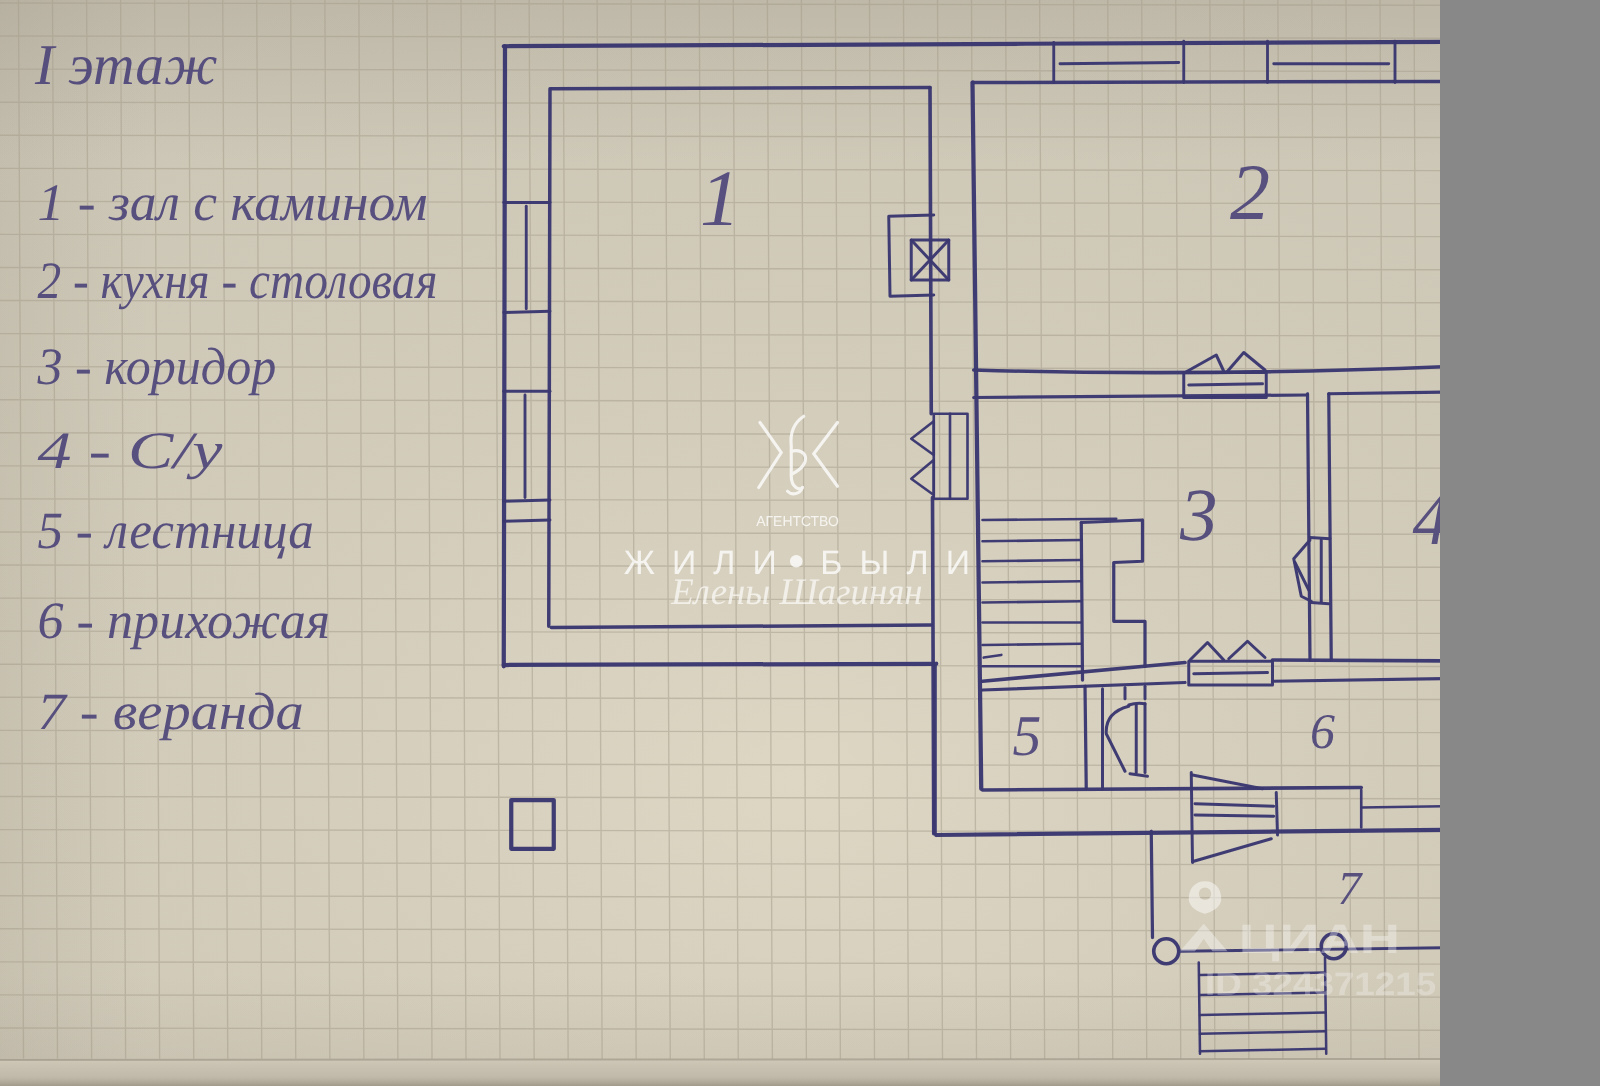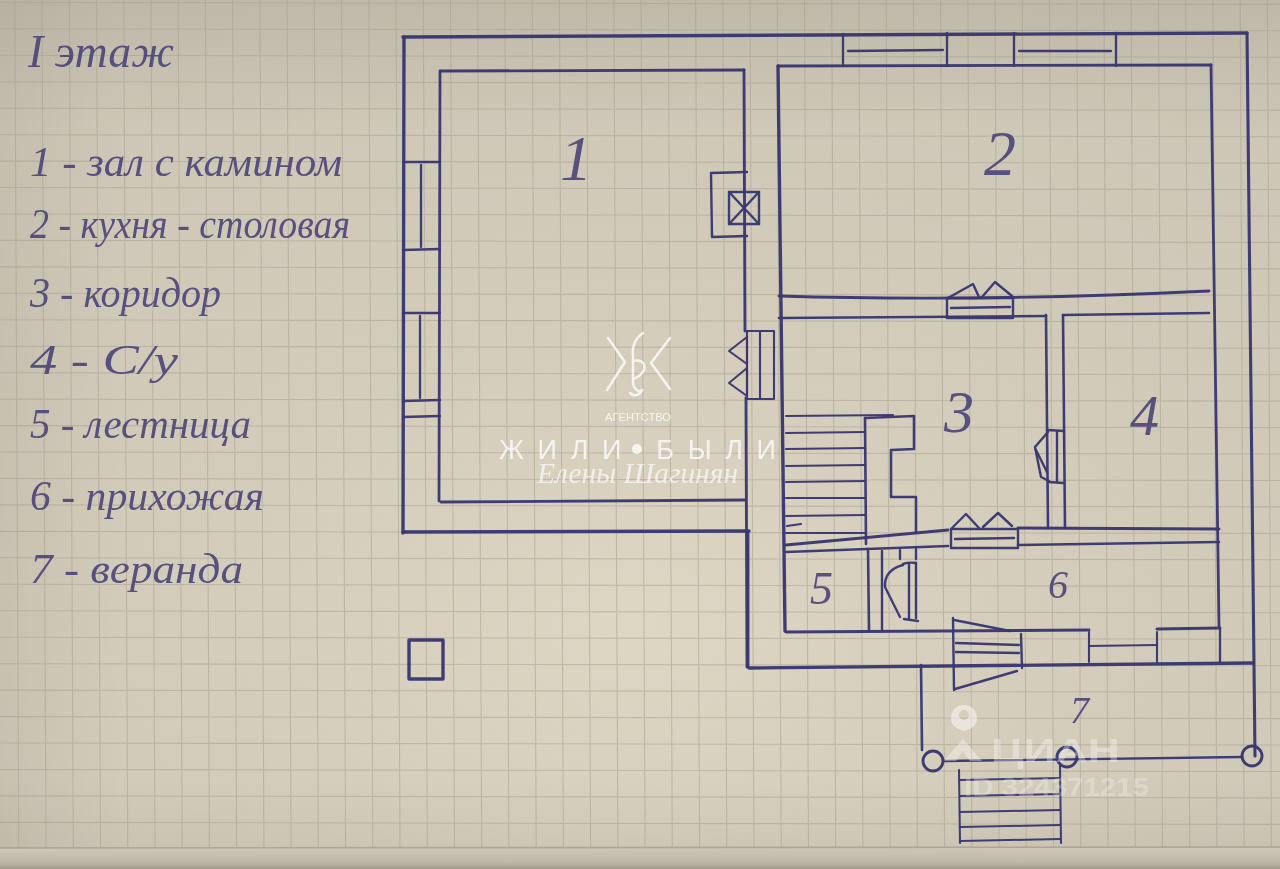--- a/index.html
+++ b/index.html
@@ -1,16 +1,16 @@
 <!DOCTYPE html>
 <html><head>
 <meta charset="utf-8">
 <style>
   html,body{margin:0;padding:0;background:#888;}
-  #page{width:1280px;height:869px;position:relative;overflow:hidden;
+  #page{width:1152px;height:869px;position:relative;overflow:hidden;
         font-family:"Liberation Sans",sans-serif;}
 </style>
 </head>
 <body>
 <div id="page">
 <svg width="1280" height="869" viewBox="0 0 1280 869" xmlns="http://www.w3.org/2000/svg">
 <defs>
   <radialGradient id="paperlight" cx="0.5" cy="0.72" r="0.8">
     <stop offset="0" stop-color="#ded7c4" stop-opacity="1"></stop>
     <stop offset="0.5" stop-color="#d7d0be" stop-opacity="0.55"></stop>

